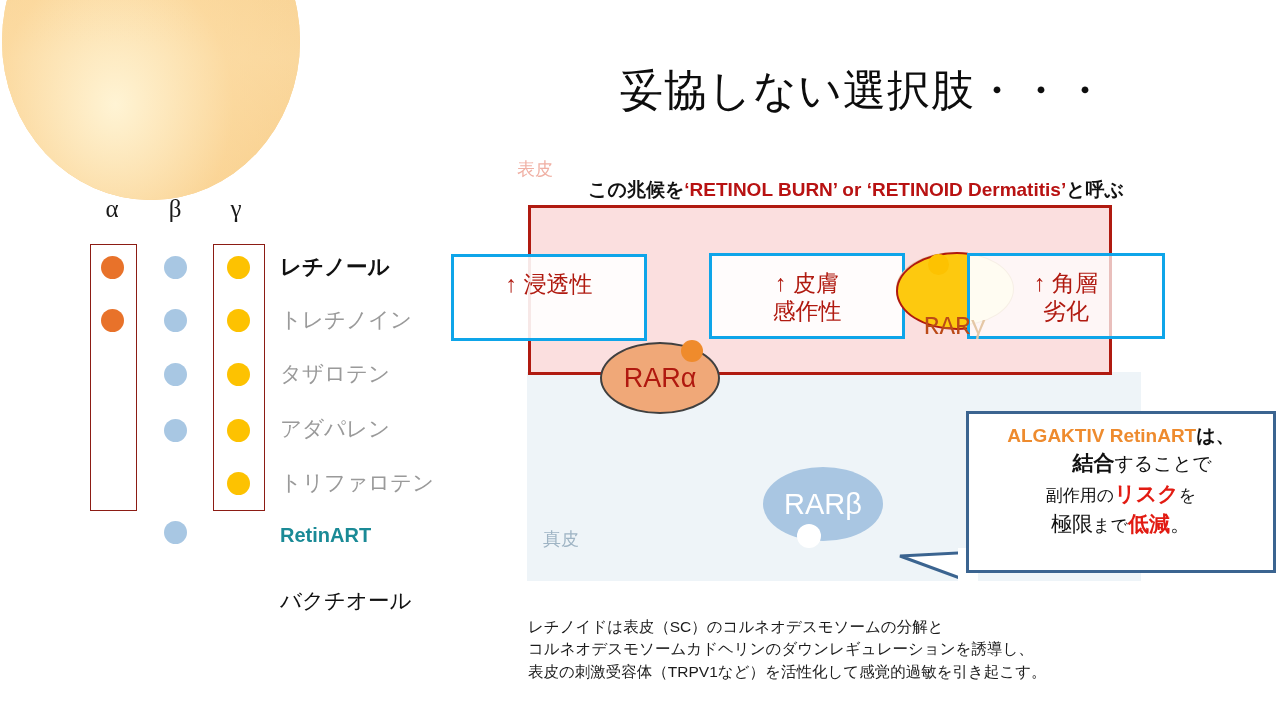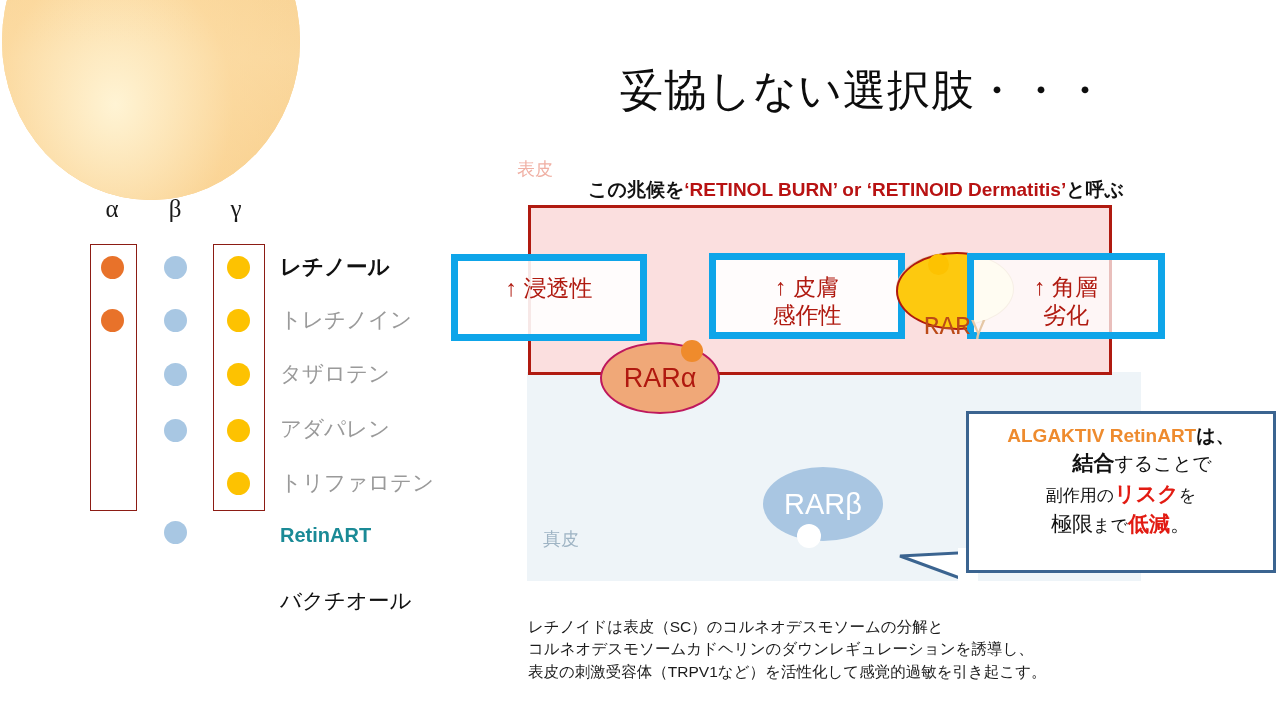--- a/index.html
+++ b/index.html
@@ -82,38 +82,38 @@
   
   .burnline{
     position:absolute;left:588px;top:177px;white-space:nowrap;
     font-size:19px;font-weight:bold;color:#121212;
     font-family:"Liberation Sans","DejaVu Sans",sans-serif;
   }
   .burnline .red{color:#b81212;}
 
   
   .fxbox{
-    position:absolute;border:7px solid #0ea5e9;
+    position:absolute;border:3px solid #0ea5e9;
     background:rgba(255,255,255,.90);
     color:#b01a10;text-align:center;box-sizing:border-box;
     font-size:23px;line-height:1.22;
     font-family:"Liberation Sans","DejaVu Sans",sans-serif;
     padding-top:13px;
   }
   .fxbox.translucent{background:rgba(255,255,255,.72);}
 
   
   .ellipse{
     position:absolute;border-radius:50%;
     display:flex;align-items:center;justify-content:center;
     box-sizing:border-box;
   }
   .ell-alpha{
     left:600px;top:342px;width:120px;height:72px;
-    background:#f0a878;border:2px solid #be185d;color:#b0190f;
+    background:#f0a878;border:2px solid #404040;color:#b0190f;
     font-size:27px;
   }
   .ell-gamma{
     left:896px;top:252px;width:118px;height:74px;
     background:#fff4d0;border:1.4px solid rgba(214,182,150,.75);color:#e7c9a4;
     font-size:26px;
   }
   .ell-gamma-left{
     position:absolute;left:896px;top:252px;width:118px;height:74px;
     border-radius:50%;

